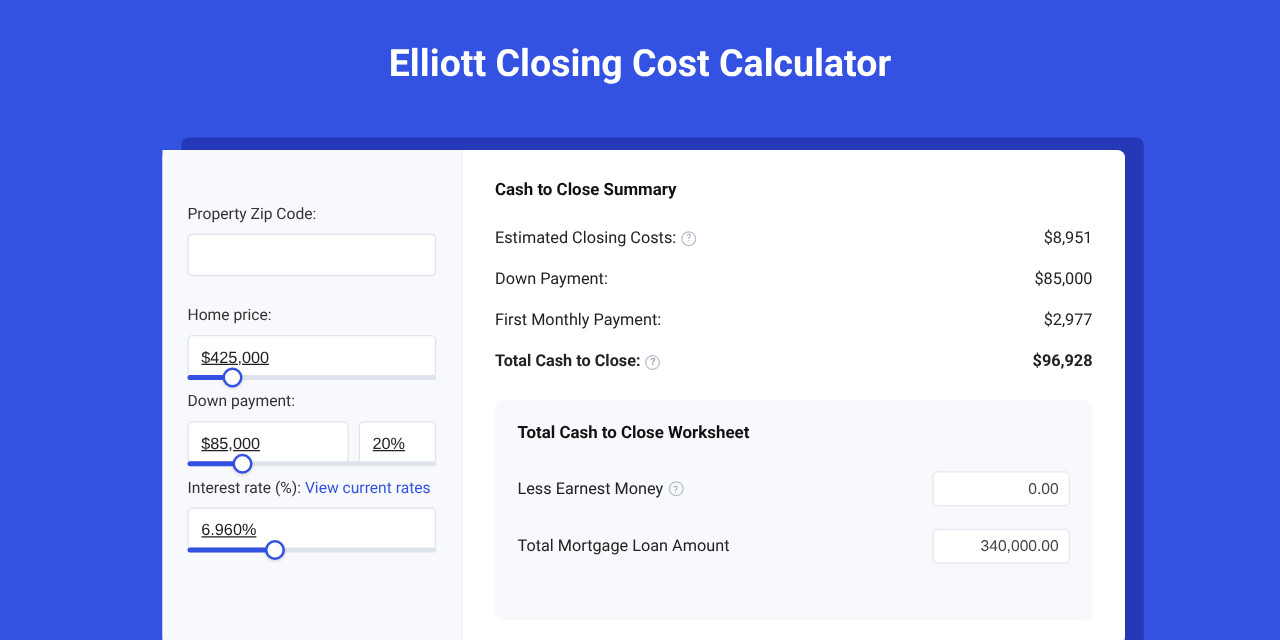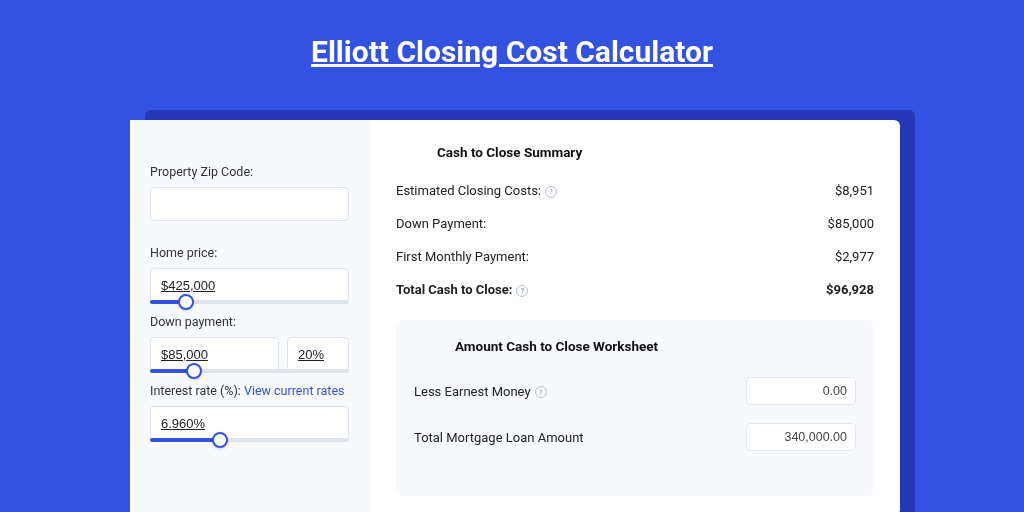--- a/index.html
+++ b/index.html
@@ -9,21 +9,20 @@
     width: 1024px;
     height: 512px;
     overflow: hidden;
   }
   .page-title {
     text-align: center;
     color: #fff;
     font-size: 30px;
     font-weight: 700;
     padding: 34px 0 24px;
-    text-decoration: underline;
   }
   .card-shadow {
     position: absolute;
     left: 145px; top: 110px;
     width: 770px; height: 420px;
     background: #2539b8;
     border-radius: 6px;
   }
   .card {
     position: absolute;
@@ -88,21 +87,20 @@
   }
   .row { display: flex; gap: 8px; }
   .row .input:first-child { flex: 1 1 auto; }
   .row .input:last-child { flex: 0 0 62px; }
 
   .section-title {
     font-size: 13.5px;
     font-weight: 700;
     color: #111;
     margin-bottom: 14px;
-    margin-left: 41px;
   }
   .summary-line {
     display: flex;
     justify-content: space-between;
     align-items: center;
     padding: 9px 0;
     font-size: 13px;
     color: #222;
   }
   .summary-line.bold { font-weight: 700; }
@@ -210,21 +208,21 @@
           <span>First Monthly Payment:</span>
           <span>$2,977</span>
         </div>
         <div class="summary-line bold">
           <span>Total Cash to Close:<span class="help-icon">?</span></span>
           <span>$96,928</span>
         </div>
       </div>
 
     <div class="worksheet">
-      <div class="section-title">Amount Cash to Close Worksheet</div>
+      <div class="section-title">Total Cash to Close Worksheet</div>
       <div id="worksheet-list">
           <div class="ws-line">
             <span>Less Earnest Money<span class="help-icon">?</span></span>
             <input class="ws-value" value="0.00" style="">
           </div>
           <div class="ws-line">
             <span>Total Mortgage Loan Amount</span>
             <input class="ws-value" value="340,000.00" style="">
           </div>
           <div class="ws-line"></div>

